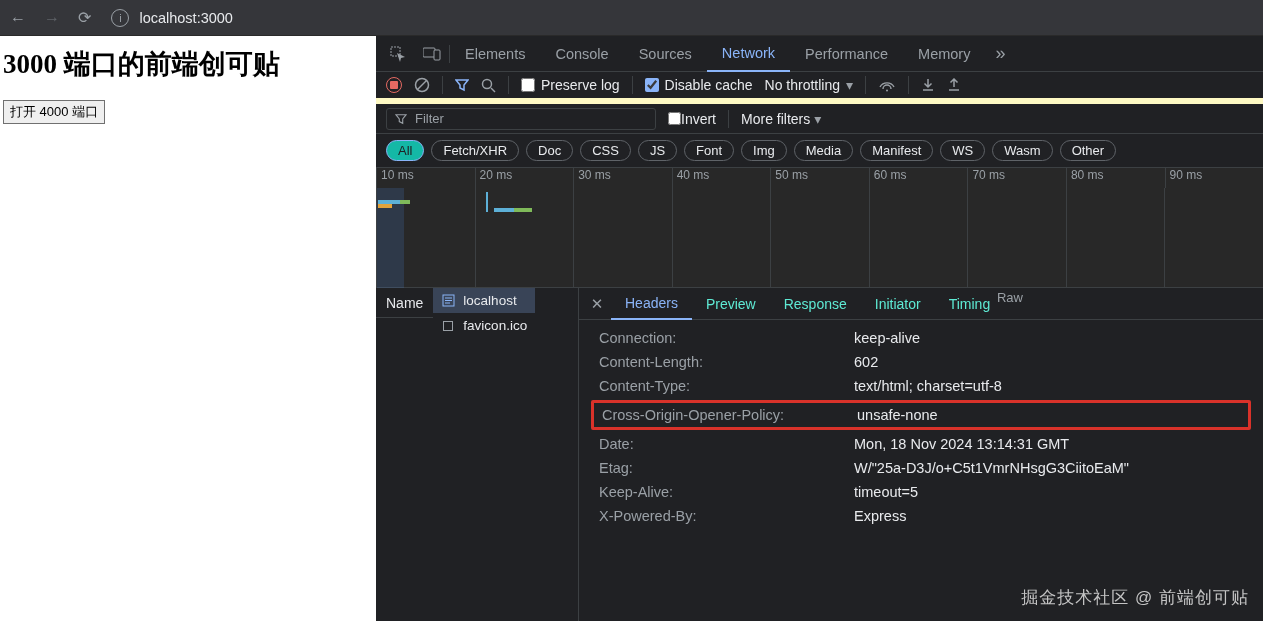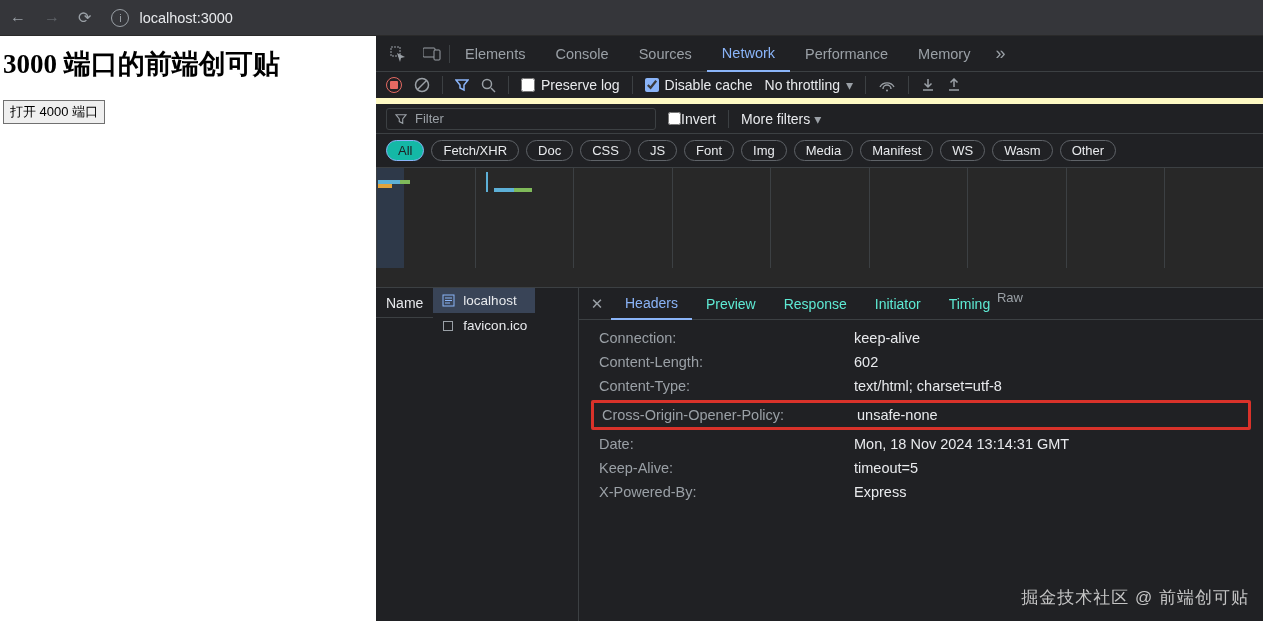--- a/index.html
+++ b/index.html
@@ -219,20 +219,31 @@
         <span class="chip">Font</span>
         <span class="chip">Img</span>
         <span class="chip">Media</span>
         <span class="chip">Manifest</span>
         <span class="chip">WS</span>
         <span class="chip">Wasm</span>
         <span class="chip">Other</span>
       </div>
 
     <div class="timeline">
+      <div class="tl-ruler" id="tlruler">
+          <div>10 ms</div>
+          <div>20 ms</div>
+          <div>30 ms</div>
+          <div>40 ms</div>
+          <div>50 ms</div>
+          <div>60 ms</div>
+          <div>70 ms</div>
+          <div>80 ms</div>
+          <div>90 ms</div>
+        </div>
       <div class="tl-body">
         <div class="tl-shade"></div>
         <div class="bar" style="left:2px; top:12px; width:22px; background:#5db0d7;"></div>
         <div class="bar" style="left:2px; top:16px; width:14px; background:#e2a33b;"></div>
         <div class="bar" style="left:24px; top:12px; width:10px; background:#7fba5a;"></div>
         <div class="bar" style="left:110px; top:4px; width:2px; height:20px; background:#5db0d7;"></div>
         <div class="bar" style="left:118px; top:20px; width:20px; background:#5db0d7;"></div>
         <div class="bar" style="left:138px; top:20px; width:18px; background:#7fba5a;"></div>
 
         <div id="vlines">
@@ -303,20 +314,24 @@
               <div class="hdrrow">
                 <div class="k">Cross-Origin-Opener-Policy:</div>
                 <div class="v">unsafe-none</div>
               </div>
             </div>
             <div class="hdrrow">
               <div class="k">Date:</div>
               <div class="v">Mon, 18 Nov 2024 13:14:31 GMT</div>
             </div>
             <div class="hdrrow">
+              <div class="k">Etag:</div>
+              <div class="v">W/"25a-D3J/o+C5t1VmrNHsgG3CiitoEaM"</div>
+            </div>
+            <div class="hdrrow">
               <div class="k">Keep-Alive:</div>
               <div class="v">timeout=5</div>
             </div>
             <div class="hdrrow">
               <div class="k">X-Powered-By:</div>
               <div class="v">Express</div>
             </div>
           </div>
       </div>
     </div>

